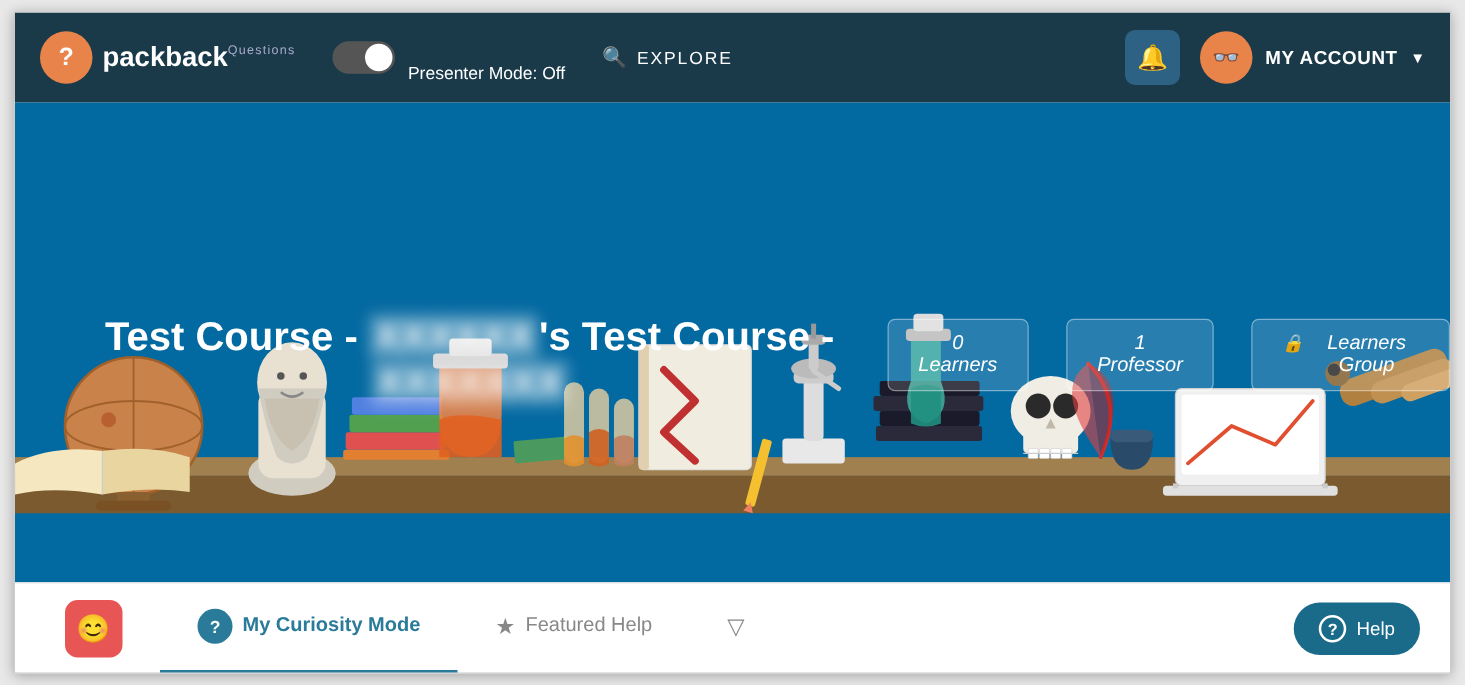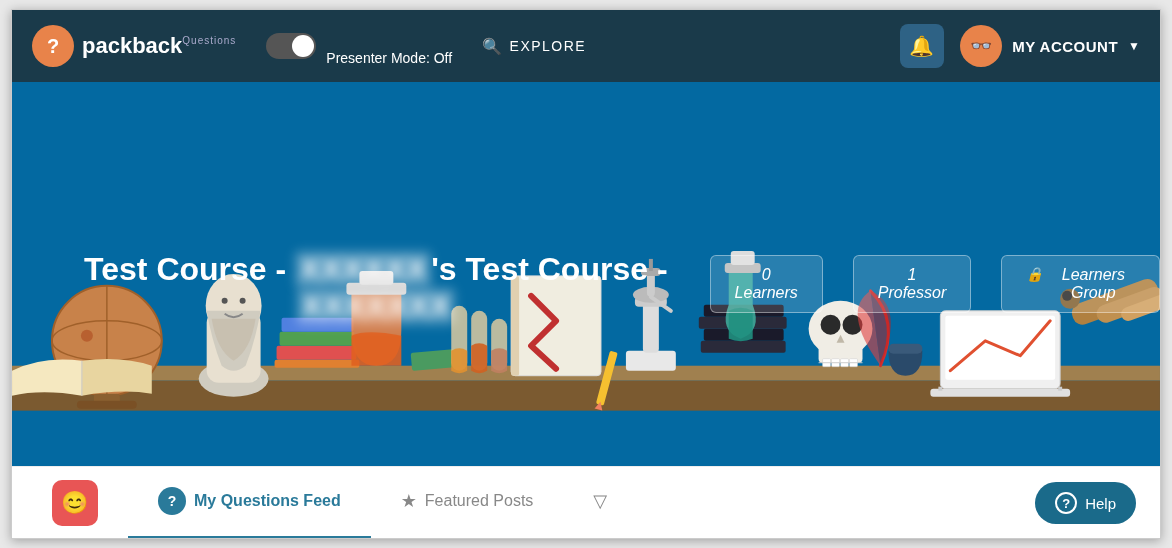--- a/index.html
+++ b/index.html
@@ -524,25 +524,25 @@
   </div>
 
   <div class="tabs-bar">
     <div class="tab-fab">
       <span>😊</span>
     </div>
 
     <div class="tabs-list">
       <div class="tab-item active">
         <span class="tab-icon active-icon">?</span>
-        <span>My Questions Feed</span>
+        <span>My Curiosity Mode</span>
       </div>
       <div class="tab-item">
         <span class="tab-icon">★</span>
-        <span>Featured Posts</span>
+        <span>Featured Help</span>
       </div>
       <div class="tab-item">
         <span class="tab-icon">▽</span>
       </div>
     </div>
 
     <div class="help-btn">
       <div class="help-icon">?</div>
       <span>Help</span>
     </div>

